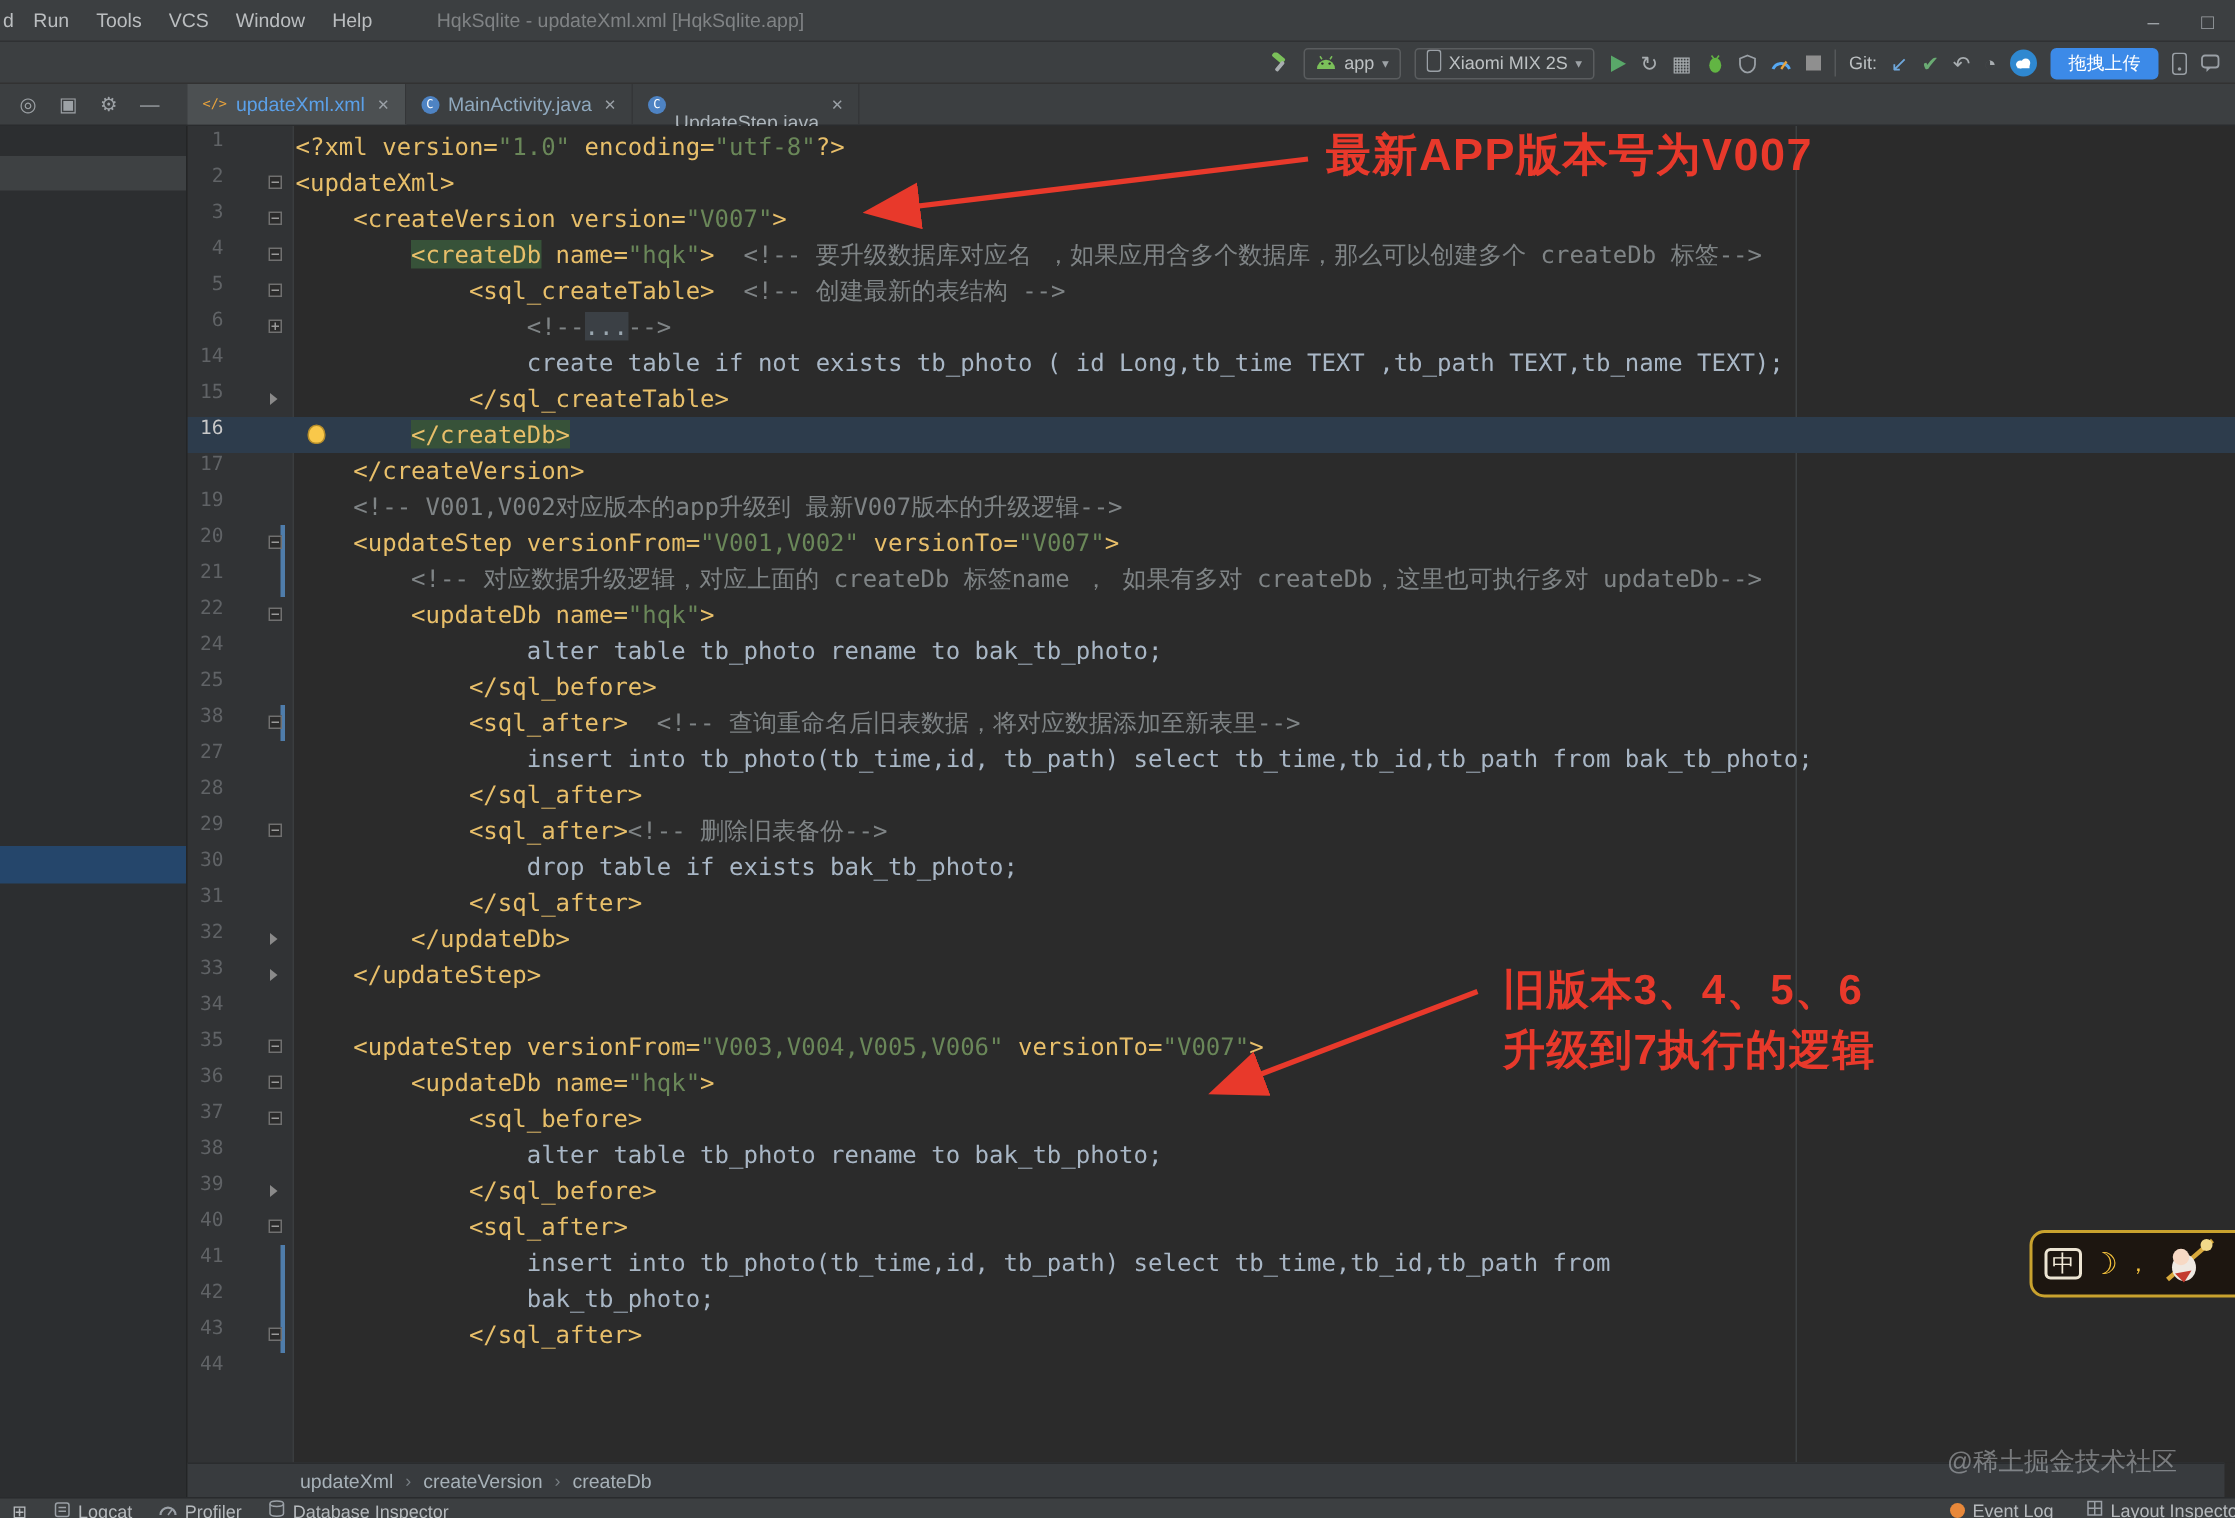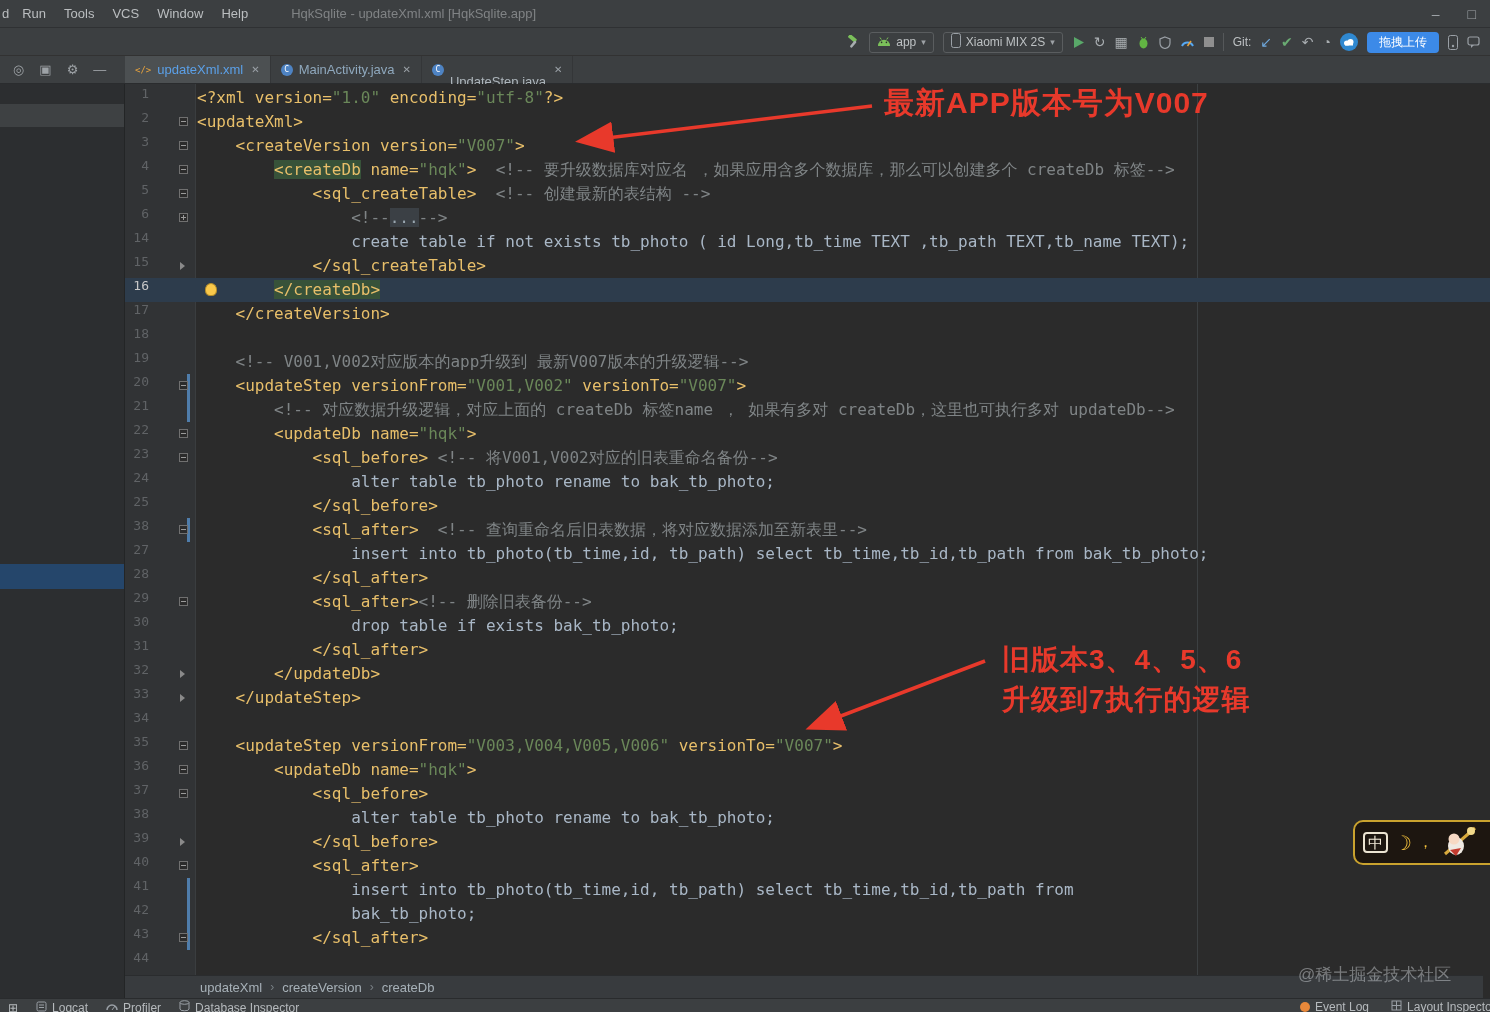--- a/index.html
+++ b/index.html
@@ -263,47 +263,38 @@
       <div class="row caret">
         <span class="num">16</span>
         <span class="bulb"></span>
         <pre class="code"><span class="pl">        </span><span class="hl">&lt;/createDb&gt;</span></pre>
       </div>
       <div class="row">
         <span class="num">17</span>
         <pre class="code"><span class="tg">    &lt;/createVersion&gt;</span></pre>
       </div>
       <div class="row">
-        <span class="num">18</span>
-        <pre class="code"></pre>
-      </div>
-      <div class="row">
         <span class="num">19</span>
         <pre class="code"><span class="cm">    &lt;!-- V001,V002对应版本的app升级到 最新V007版本的升级逻辑--&gt;</span></pre>
       </div>
       <div class="row">
         <span class="num">20</span>
         <span class="vcsbar"></span>
         <span class="fold m"></span>
         <pre class="code"><span class="tg">    &lt;updateStep versionFrom=</span><span class="st">"V001,V002"</span><span class="tg"> versionTo=</span><span class="st">"V007"</span><span class="tg">&gt;</span></pre>
       </div>
       <div class="row">
         <span class="num">21</span>
         <span class="vcsbar"></span>
         <pre class="code"><span class="cm">        &lt;!-- 对应数据升级逻辑，对应上面的 createDb 标签name ， 如果有多对 createDb，这里也可执行多对 updateDb--&gt;</span></pre>
       </div>
       <div class="row">
         <span class="num">22</span>
         <span class="fold m"></span>
         <pre class="code"><span class="tg">        &lt;updateDb name=</span><span class="st">"hqk"</span><span class="tg">&gt;</span></pre>
-      </div>
-      <div class="row">
-        <span class="num">23</span>
-        <span class="fold m"></span>
-        <pre class="code"><span class="tg">            &lt;sql_before&gt;</span><span class="pl"> </span><span class="cm">&lt;!-- 将V001,V002对应的旧表重命名备份--&gt;</span></pre>
       </div>
       <div class="row">
         <span class="num">24</span>
         <pre class="code"><span class="tx">                alter table tb_photo rename to bak_tb_photo;</span></pre>
       </div>
       <div class="row">
         <span class="num">25</span>
         <pre class="code"><span class="tg">            &lt;/sql_before&gt;</span></pre>
       </div>
       <div class="row">

